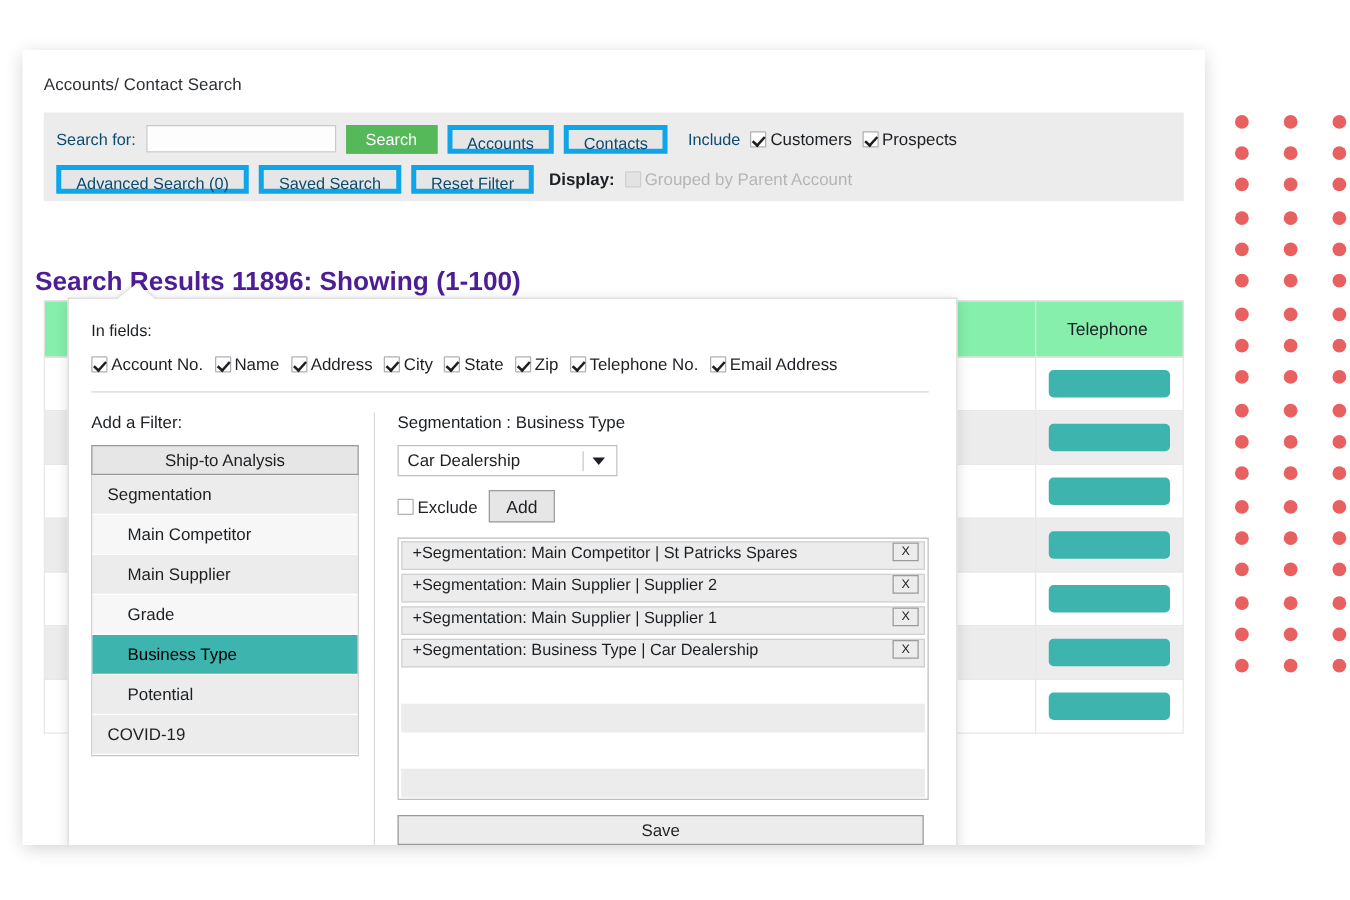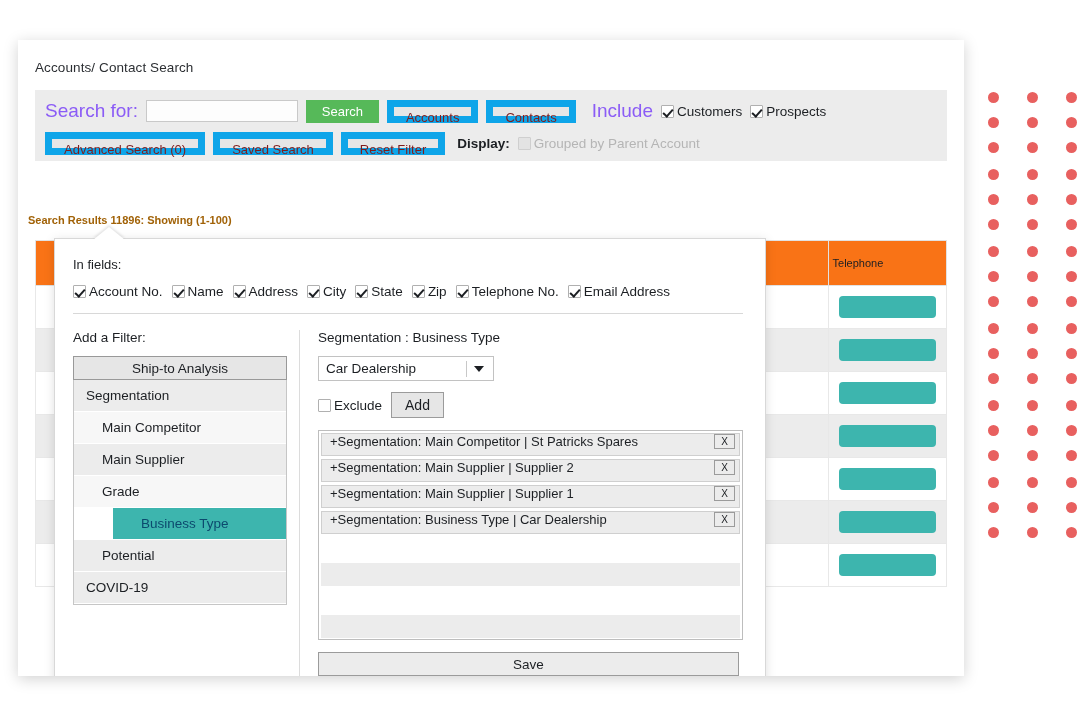--- a/index.html
+++ b/index.html
@@ -37,28 +37,28 @@
 
   
   .toolbar {
     position: absolute; left: 17px; top: 50px;
     width: 912px; height: 71px;
     background: #ececec;
     padding: 8px 10px;
   }
   .tb-row { display: flex; align-items: center; gap: 8px; height: 26px; }
   .tb-row + .tb-row { margin-top: 6px; }
-  .tb-label { font-size: 19px; color: #8b5cf6; }
+  .tb-label { font-size: 13px; color: #0c4a6e; }
   .tb-input {
     width: 152px; height: 22px; background: #fdfdfd;
     border: 1px solid #c9c9c9; font-size: 12px; padding: 0 4px;
     font-family: "Liberation Sans", sans-serif; color:#222;
   }
   .btn {
-    border: 7px solid #0ea5e9; background: #e6e6e6; color: #7f1d1d;
+    border: 4px solid #0ea5e9; background: #e6e6e6; color: #0c4a6e;
     font-size: 13px; height: 23px; padding: 0 12px; cursor: pointer;
     font-family: "Liberation Sans", sans-serif; line-height: 21px;
   }
   .btn-search {
     background: #56b959; border: 1px solid #56b959; color: #fff;
     width: 73px; height: 23px; padding: 0; text-align: center;
   }
   .btn-tab { min-width: 78px; text-align: center; }
   .btn-wide { min-width: 84px; text-align:center; }
   .chk {
@@ -74,37 +74,37 @@
     width: 4px; height: 8px; border: solid #1c1f23;
     border-width: 0 2px 2px 0; transform: rotate(42deg);
   }
   .chk.disabled { color: #b5b5b5; }
   .chk.disabled .box { background: #e3e3e3; border-color: #cfcfcf; }
   .display-label { font-size: 13.5px; font-weight: bold; color:#1c1f23; margin-left:4px; }
 
   
   .results-heading {
     position: absolute; left: 10px; top: 174px;
-    font-size: 11px; font-weight: bold; color: #a16207;
+    font-size: 21px; font-weight: bold; color: #4c1d95;
     white-space: nowrap;
   }
 
   
   .table-wrap {
     position: absolute; left: 17px; top: 200px;
     width: 912px; height: 420px;
   }
   .bg-table { width: 100%; border-collapse: collapse; table-layout: fixed; }
   .bg-table col.c1 { width: 76%; }
   .bg-table col.c2 { width: 11%; }
   .bg-table col.c3 { width: 13%; }
   .bg-table th {
-    background: #f97316; border: 1px solid #e2e2e2;
-    height: 45px; text-align: left; padding: 0 4px;
-    font-size: 11px; font-weight: normal; color: #1c1f23;
+    background: #86efac; border: 1px solid #e2e2e2;
+    height: 45px; text-align: left; padding: 0 25px;
+    font-size: 14px; font-weight: normal; color: #1c1f23;
   }
   .bg-table td { border: 1px solid #e8e8e8; height: 43px; padding: 0 10px; }
   .bg-table tr.alt td { background: #ececec; }
   .redact { height: 22px; border-radius: 4px; background: #3db5ae; }
 
   
   .modal {
     position: absolute; left: 36px; top: 198px;
     width: 712px; height: 459px;
     background: #ffffff;
@@ -141,21 +141,21 @@
   .filter-list {
     border: 1px solid #c6c6c6; border-top: none; background: #fff;
   }
   .fl-item {
     height: 32px; line-height: 32px; font-size: 13.5px; color: #1c1f23;
     padding-left: 12px; background: #ececec; cursor: pointer;
     border-bottom: 1px solid #ffffff;
   }
   .fl-item.sub { padding-left: 28px; background: #f7f7f7; }
   .fl-item.sub.alt { background: #ececec; }
-  .fl-item.active { background: #3db5ae; color: #0c4a6e; margin-left: 39px; }
+  .fl-item.active { background: #3db5ae; color: #000000; }
 
   .seg-select {
     position: relative; width: 176px; height: 25px;
     border: 1px solid #c2c2c2; background: #fff;
     font-size: 13.5px; color: #1c1f23; line-height: 23px; padding-left: 7px;
     cursor: pointer; margin-bottom: 11px;
   }
   .seg-select .arrow {
     position: absolute; right: 9px; top: 9px;
     width: 0; height: 0; border-left: 5px solid transparent;

